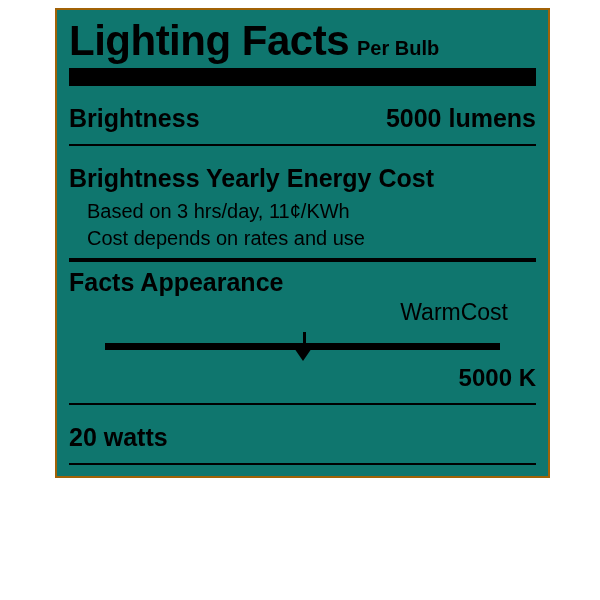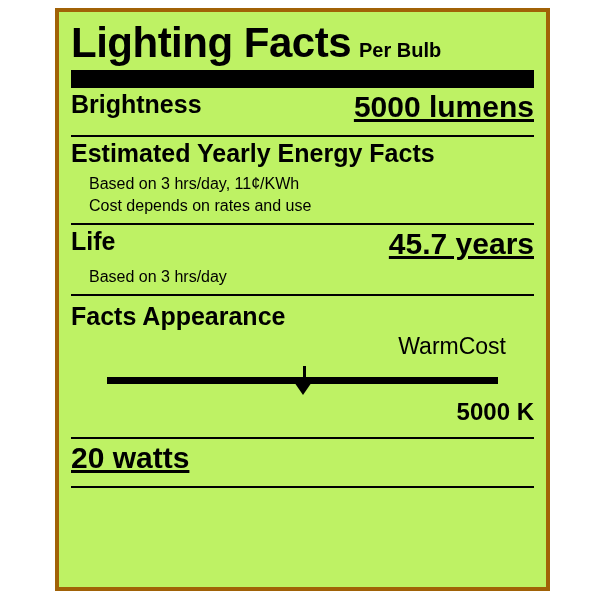--- a/index.html
+++ b/index.html
@@ -13,23 +13,23 @@
     font-family: "Liberation Sans", sans-serif;
     color: #000000;
     position: relative;
     overflow: hidden;
   }
   .label-panel {
     position: absolute;
     left: 55px;
     top: 8px;
     width: 495px;
-    height: 583px;
-    border: 4px solid #a16207;
-    background: #bef264;
+    height: 470px;
+    border: 2px solid #a16207;
+    background: #0f766e;
     box-sizing: border-box;
     padding: 0 12px;
   }
   
   .title-row {
     display: flex;
     align-items: baseline;
     padding: 10px 0 4px 0;
   }
   .title-main {
@@ -50,34 +50,33 @@
     margin: 2px 0 0 0;
   }
   .rule {
     height: 2px;
     background: #000000;
     margin: 0;
   }
   .row {
     display: flex;
     justify-content: space-between;
-    align-items: flex-start;
-    padding: 2px 0 6px 0;
+    align-items: flex-end;
+    padding: 18px 0 6px 0;
   }
   .row-label {
     font-size: 25px;
     font-weight: bold;
   }
   .row-value {
-    font-size: 30px;
+    font-size: 25px;
     font-weight: bold;
-    text-decoration: underline;
   }
   .subline {
-    font-size: 16px;
+    font-size: 20px;
     padding: 1px 0 3px 18px;
   }
   .section {
     padding-bottom: 5px;
   }
   .appearance-head {
     font-size: 25px;
     font-weight: bold;
     padding: 6px 0 2px 0;
   }
@@ -145,35 +144,28 @@
     <div class="row">
       <span class="row-label">Brightness</span>
       <span class="row-value">5000 lumens</span>
     </div>
   </div>
 
   <div class="rule"></div>
 
   <div class="section">
     <div class="row">
-      <span class="row-label">Estimated Yearly Energy Facts</span>
+      <span class="row-label">Brightness Yearly Energy Cost</span>
     </div>
     <div class="subline">Based on 3 hrs/day, 11¢/KWh</div>
     <div class="subline">Cost depends on rates and use</div>
   </div>
 
   <div class="rule"></div>
 
-  <div class="section">
-    <div class="row">
-      <span class="row-label">Life</span>
-      <span class="row-value">45.7 years</span>
-    </div>
-    <div class="subline">Based on 3 hrs/day</div>
-  </div>
 
   <div class="rule"></div>
 
   <div class="section">
     <div class="appearance-head">Facts Appearance</div>
     <div class="warm-cool">
       <span>Warm</span>
       <span>Cost</span>
     </div>
     <div class="scale-wrap">

